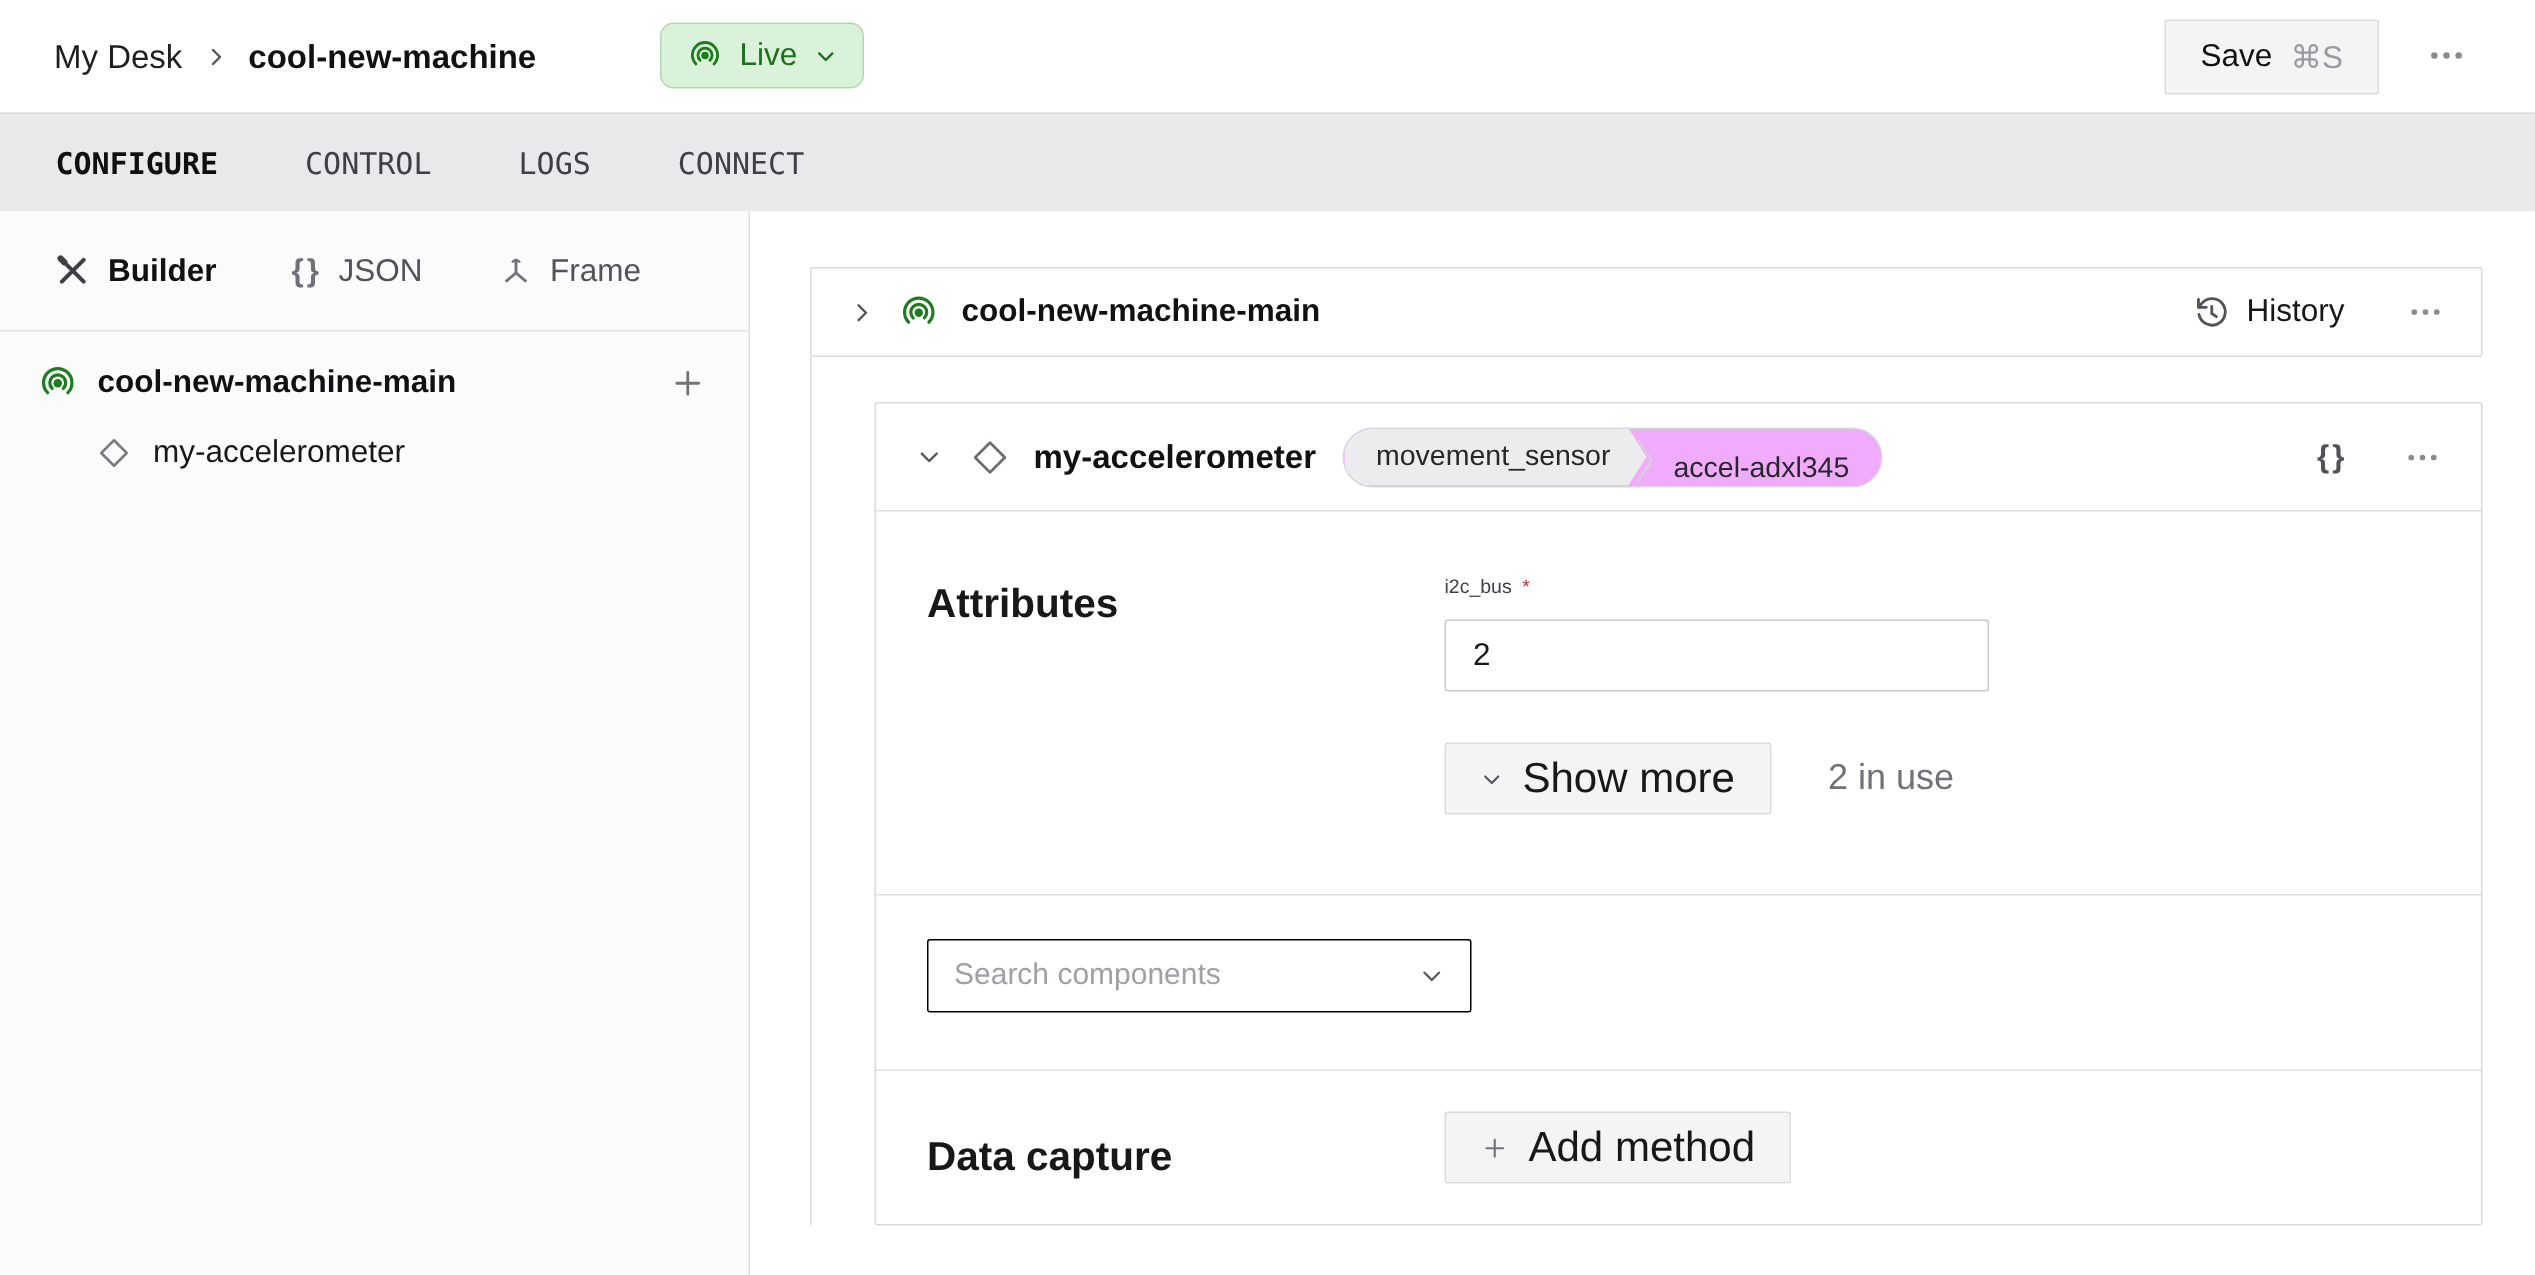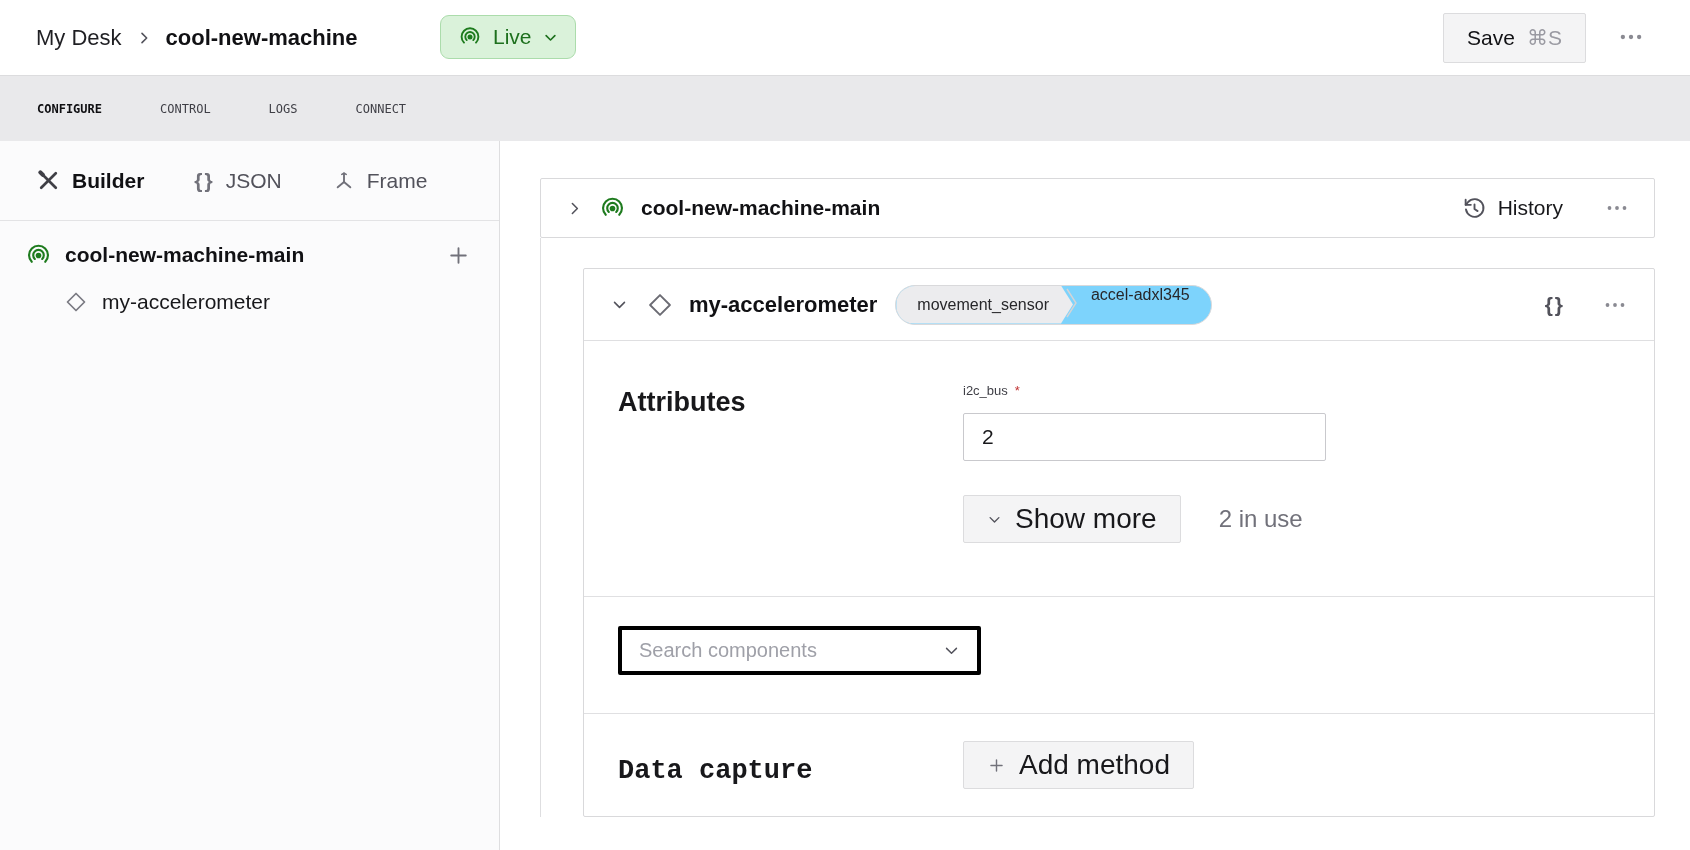--- a/index.html
+++ b/index.html
@@ -16,21 +16,21 @@
   .live-badge { position:absolute; left:440px; top:15px; height:44px; padding:0 17px; display:flex; align-items:center; gap:11px;
     background:#daf2da; border:1px solid #abdcab; border-radius:9px; color:#1d701d; font-size:21px; cursor:pointer; }
   .save-btn { position:absolute; left:1443px; top:13px; width:143px; height:50px; background:#f4f4f5; border:1px solid #dcdcde;
     border-radius:2px; display:flex; align-items:center; justify-content:center; gap:12px; font-size:21px; cursor:pointer; }
   .save-label { color:#111114; }
   .save-shortcut { color:#9a9aa2; }
   .header-more { position:absolute; left:1608px; top:22px; width:46px; height:30px; display:flex; align-items:center; justify-content:center; cursor:pointer; }
 
   
   .tabbar { position:absolute; top:75px; left:0; width:1690px; height:66px; background:#e9e9eb; border-top:1px solid #dcdcde;
-    display:flex; align-items:center; gap:58px; padding-left:37px; font-family:"DejaVu Sans Mono", monospace; font-size:12px; }
+    display:flex; align-items:center; gap:58px; padding-left:37px; font-family:"DejaVu Sans Mono", monospace; font-size:20px; }
   .tab { color:#3f3f46; cursor:pointer; white-space:nowrap; }
   .tab.active { color:#0f0f12; font-weight:700; }
 
   
   .sidebar { position:absolute; top:141px; left:0; width:500px; height:709px; background:#fbfbfc; border-right:1px solid #dedee0; }
   .viewtabs { height:80px; border-bottom:1px solid #e3e3e5; display:flex; align-items:center; gap:50px; padding-left:36px; }
   .viewtab { display:flex; align-items:center; gap:11px; font-size:21px; color:#52525b; cursor:pointer; }
   .viewtab .vt-icon { color:#71717a; display:flex; }
   .viewtab.active { color:#111114; font-weight:700; }
   .viewtab.active .vt-icon { color:#3f3f46; }
@@ -53,50 +53,50 @@
   .machine-title { margin-left:15px; font-size:21px; font-weight:700; color:#111114; }
   .history-btn { margin-left:auto; display:flex; align-items:center; gap:11px; color:#18181b; font-size:21px; cursor:pointer; }
   .history-btn .h-icon { color:#52525b; display:flex; }
   .card-more { margin-left:42px; cursor:pointer; display:flex; }
 
   .component-card { position:absolute; left:83px; top:127px; width:1072px; height:549px; background:#fff; border:1px solid #d9d9db; border-radius:2px; }
   .comp-header { height:72px; border-bottom:1px solid #dfdfe1; display:flex; align-items:center; padding:0 27px; }
   .comp-header .chev { color:#52525b; display:flex; cursor:pointer; }
   .comp-header .d-icon { margin-left:18px; display:flex; color:#6b6b73; }
   .comp-title { margin-left:15px; font-size:22px; font-weight:700; color:#111114; }
-  .badge-pill { margin-left:18px; height:40px; border:1px solid #d9d9db; border-radius:999px; display:flex; align-items:flex-start;
-    overflow:hidden; background:#7dd3fc; font-size:16px; color:#27272a; }
+  .badge-pill { margin-left:18px; height:40px; border:1px solid #d9d9db; border-radius:999px; display:flex; align-items:flex-end;
+    overflow:hidden; background:#f0abfc; font-size:19px; color:#27272a; }
   .badge-left { background:#ececee; height:100%; display:flex; align-items:center; padding:0 24px 0 21px;
     clip-path:polygon(0 0, calc(100% - 12px) 0, 100% 50%, calc(100% - 12px) 100%, 0 100%); }
   .badge-sep { margin-left:-8px; display:flex; color:#d4d4d6; }
   .badge-right { padding:0 21px 0 13px; }
   .comp-braces { margin-left:auto; color:#52525b; cursor:pointer; }
   .comp-more { margin-left:38px; cursor:pointer; display:flex; }
 
   .section { display:flex; padding-left:34px; }
   .section + .section { border-top:1px solid #e0e0e2; }
   .sec-label { width:345px; flex:none; font-size:27px; font-weight:700; color:#18181b; }
   .sec-attributes { height:255px; }
   .sec-attributes .sec-label { padding-top:46px; }
   .sec-depends { height:117px; }
   .sec-depends .sec-label { padding-top:37px; }
   .sec-data { height:103px; }
-  .sec-data .sec-label { padding-top:42px;font-family:Liberation Mono, monospace; }
+  .sec-data .sec-label { padding-top:42px; }
 
   .field-label-row { margin-top:42px; font-size:13px; color:#3f3f46; display:flex; gap:7px; }
   .required-star { color:#c03232; }
   .text-input { margin-top:15px; width:363px; height:48px; border:1px solid #c9c9cd; border-radius:2px; background:#fff;
     font-family:"Liberation Sans", sans-serif; font-size:21px; color:#18181b; padding:0 18px; outline:none; display:block; }
   .showmore-row { margin-top:34px; display:flex; align-items:center; }
   .ghost-btn { height:48px; background:#f4f4f5; border:1px solid #dcdcde; border-radius:2px; display:flex; align-items:center;
     gap:13px; padding:16px 23px; font-size:28px; color:#18181b; cursor:pointer; }
   .ghost-btn .g-icon { color:#52525b; display:flex; }
   .in-use { margin-left:38px; font-size:24px; color:#71717a; }
 
-  .select-box { margin-top:29px; width:363px; height:49px; border:4px solid #000000; border-radius:2px; background:#fff;
+  .select-box { margin-top:29px; width:363px; height:49px; border:1px solid #000000; border-radius:2px; background:#fff;
     display:flex; align-items:center; padding:0 17px; cursor:pointer; }
   .select-placeholder { font-size:20px; color:#9fa0a8; }
   .select-box .s-chev { margin-left:auto; color:#52525b; display:flex; }
 
   .addmethod-btn { margin-top:27px; }
 </style>
 </head>
 <body>
 
 <div class="app">

